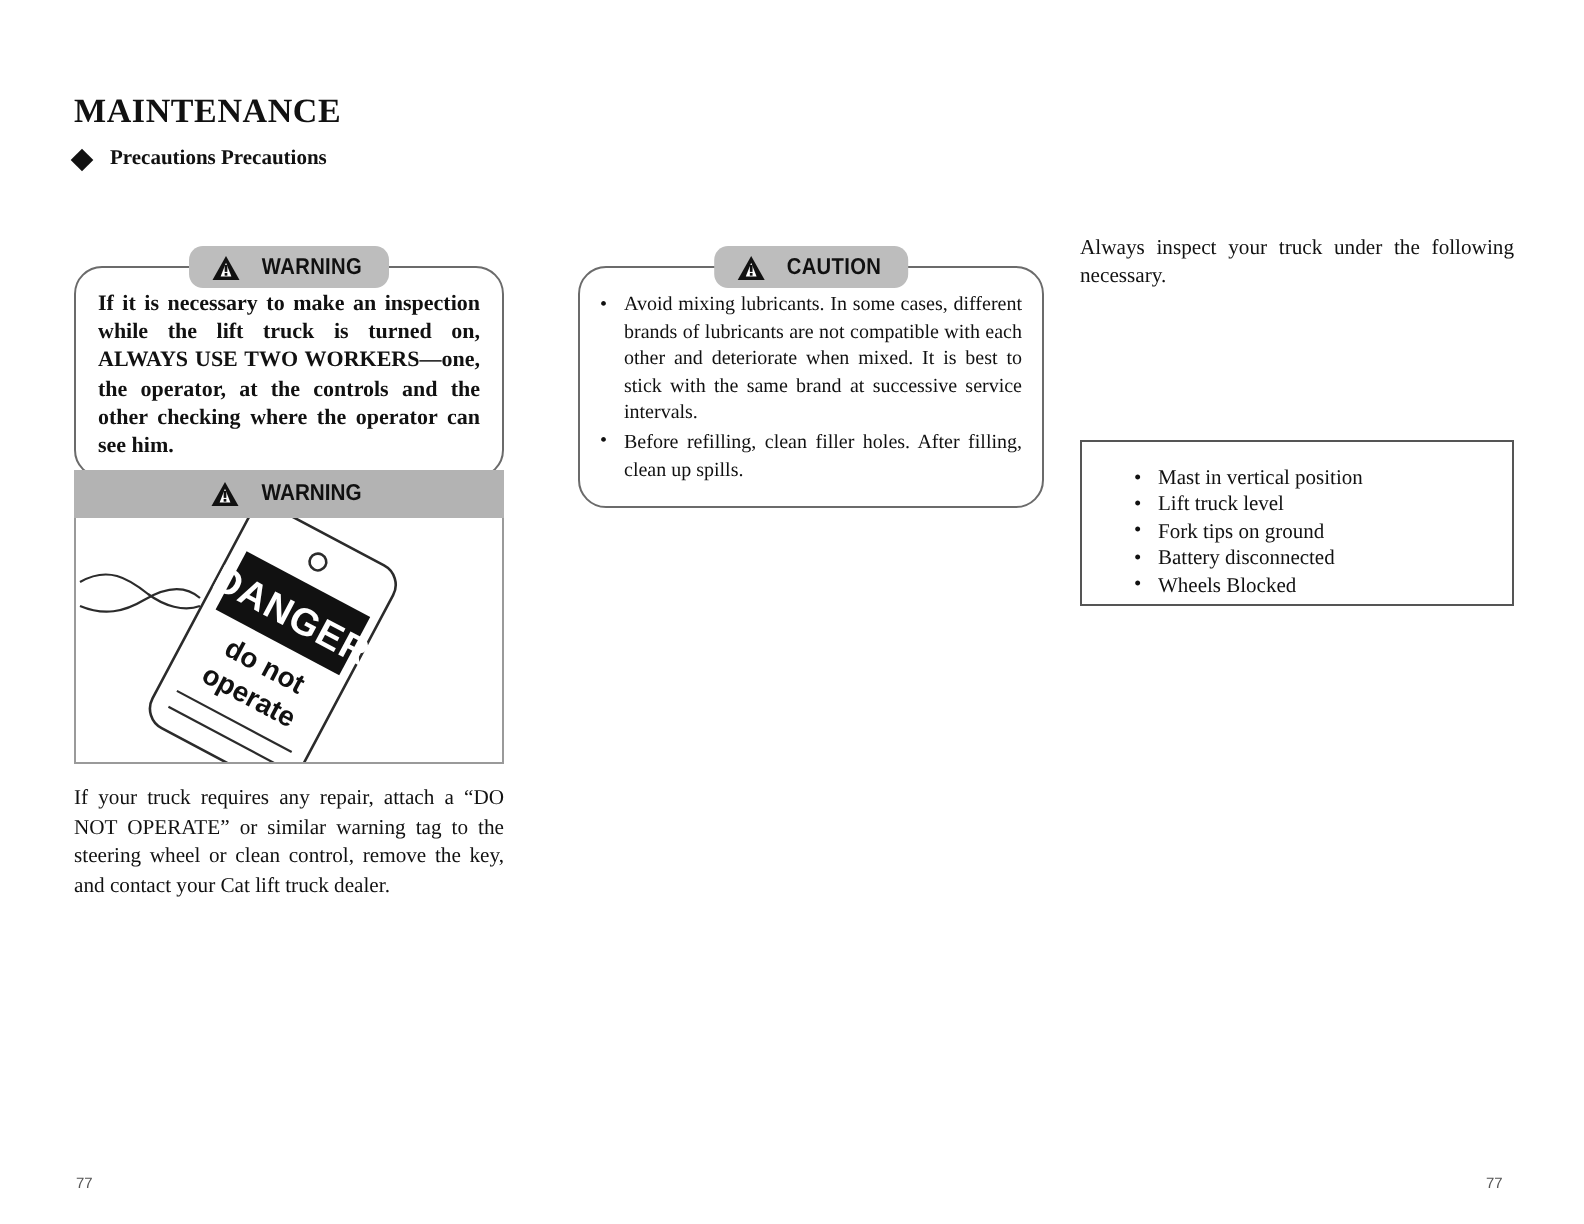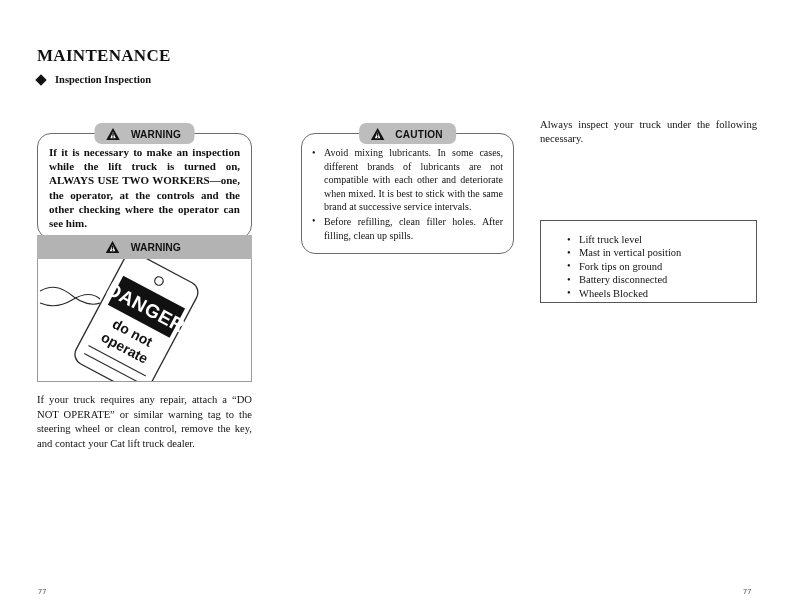--- a/index.html
+++ b/index.html
@@ -161,23 +161,23 @@
     width: 215px;
     font-size: 10.6px;
     line-height: 14.6px;
     text-align: justify;
     text-align-last: left;
     margin: 0;
   }
 
   
   #caution-box {
-    left: 12px;
+    left: 0;
     top: 133px;
-    width: 213px;
+    width: 233px;
   }
   #caution-box .alert-body {
     padding: 12px 10px 10px 6px;
   }
   ul.alert-list {
     margin: 0;
     padding: 0;
     list-style: none;
   }
   ul.alert-list > li {
@@ -250,21 +250,21 @@
   #page-num-left  { left: 38px; }
   #page-num-right { left: 743px; }
 </style>
 </head>
 <body>
 
 <div id="page-title">MAINTENANCE</div>
 
 <div id="section-heading">
   <span class="diamond"></span>
-  <span class="heading-text">Inspection Inspection</span>
+  <span class="heading-text">Precautions Precautions</span>
 </div>
 
 <div class="col" id="col-left">
 
   <div class="alert-box" id="warning-box-1">
     <div class="alert-badge">
       <svg class="tri-icon" viewBox="0 0 20 18">
         <polygon points="10,1 19,17 1,17" fill="#111"></polygon>
         <polygon points="10,5.5 13.6,14.6 6.4,14.6" fill="#fff"></polygon>
         <rect x="9.1" y="7" width="1.8" height="4.6" fill="#111"></rect>
@@ -339,22 +339,22 @@
   </div>
 </div>
 
 <div class="col" id="col-right">
   <div id="para-right">
     <div class="justified">Always inspect your truck under the following necessary.</div>
   </div>
 
   <div id="checklist-box">
     <ul>
+      <li>Mast in vertical position</li>
       <li>Lift truck level</li>
-      <li>Mast in vertical position</li>
       <li>Fork tips on ground</li>
       <li>Battery disconnected</li>
       <li>Wheels Blocked</li>
     </ul>
   </div>
 </div>
 
 <div class="page-num" id="page-num-left">77</div>
 <div class="page-num" id="page-num-right">77</div>
 

